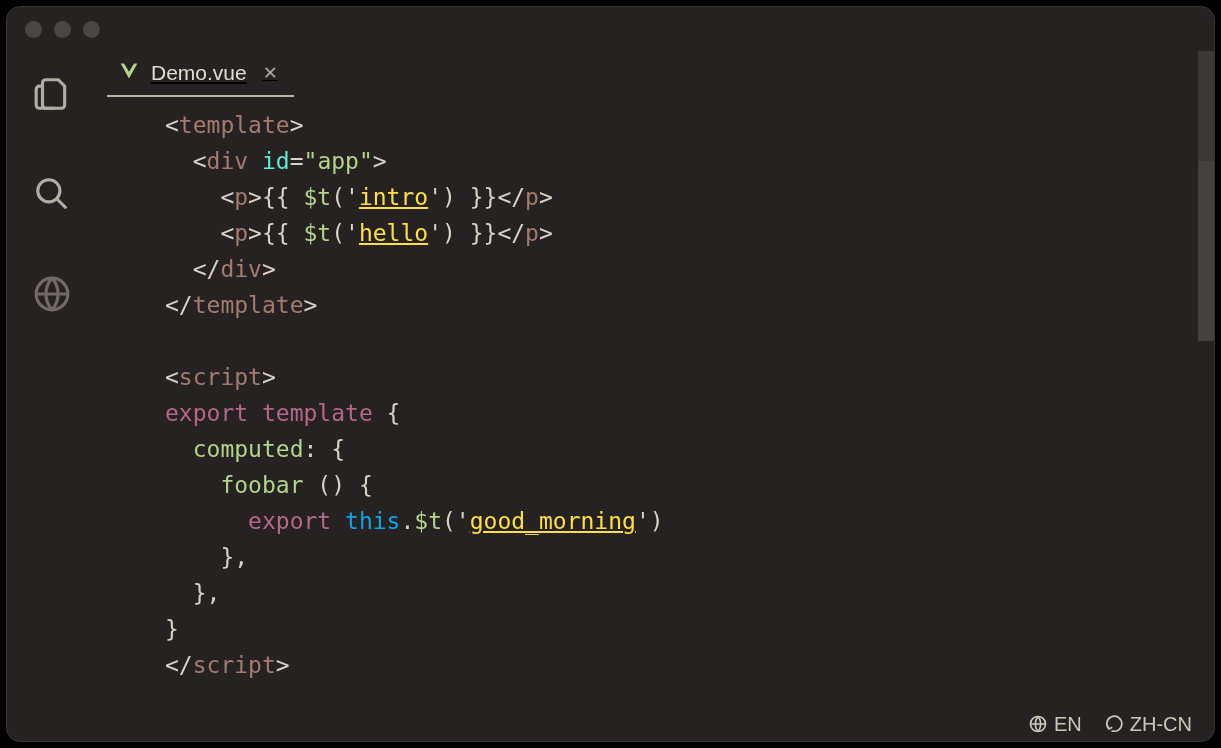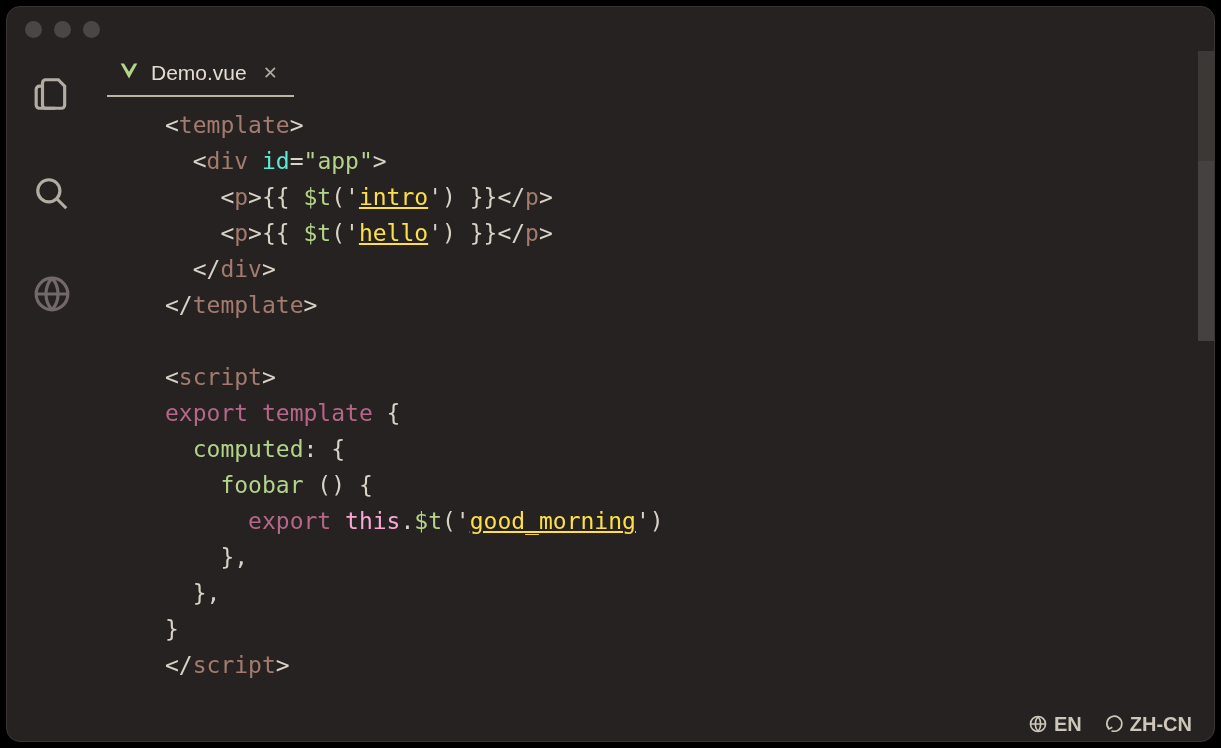--- a/index.html
+++ b/index.html
@@ -54,20 +54,21 @@
   }
   .act-icon svg { stroke: currentColor; fill: none; stroke-width: 2; }
   .act-icon.dim { color: #73696a; }
   .main { flex: 1; display: flex; flex-direction: column; position: relative; }
   .tabs {
     display: flex;
     align-items: center;
     height: 46px;
     padding-left: 10px;
     gap: 12px;
+    text-decoration: underline;
   }
   .tab {
     display: flex;
     align-items: center;
     gap: 12px;
     height: 100%;
     padding: 0 12px;
     border-bottom: 2px solid #bdb4a8;
     color: #e3dcd0;
     font-size: 21px;
@@ -83,21 +84,21 @@
     color: #d9d2c6;
     white-space: pre;
     position: relative;
   }
   .tok-tag   { color: #a47c6f; margin-top: 25px; }
   .tok-attr  { color: #5eead4; }
   .tok-str   { color: #b3d48b; }
   .tok-punc  { color: #d9d2c6; }
   .tok-key   { color: #b4678a; }
   .tok-fn    { color: #b3d48b; }
-  .tok-var   { color: #f9a8d4; }
+  .tok-var   { color: #0ea5e9; }
   .tok-link  { color: #fde047; text-decoration: underline; cursor: pointer; }
   .scrollbar {
     position: absolute;
     right: 0;
     width: 16px;
     top: 0;
     height: 100%;
   }
   .thumb {
     position: absolute;
@@ -110,21 +111,21 @@
   .statusbar {
     height: 34px;
     display: flex;
     align-items: center;
     justify-content: flex-end;
     padding: 0 22px;
     gap: 22px;
     color: #cdc6ba;
     font-size: 20px;
   }
-  .status-item { display: flex; align-items: center; gap: 6px; cursor: pointer; font-weight: bold; }
+  .status-item { display: flex; align-items: center; gap: 6px; cursor: pointer; }
   .status-item svg { stroke: currentColor; fill: none; stroke-width: 2; }
 </style>
 </head>
 <body>
 
 <div class="window">
 
   <div class="titlebar">
     <div class="traffic-light"></div>
     <div class="traffic-light"></div>

